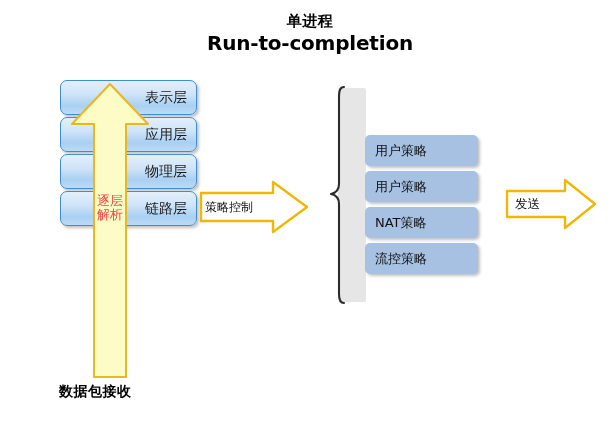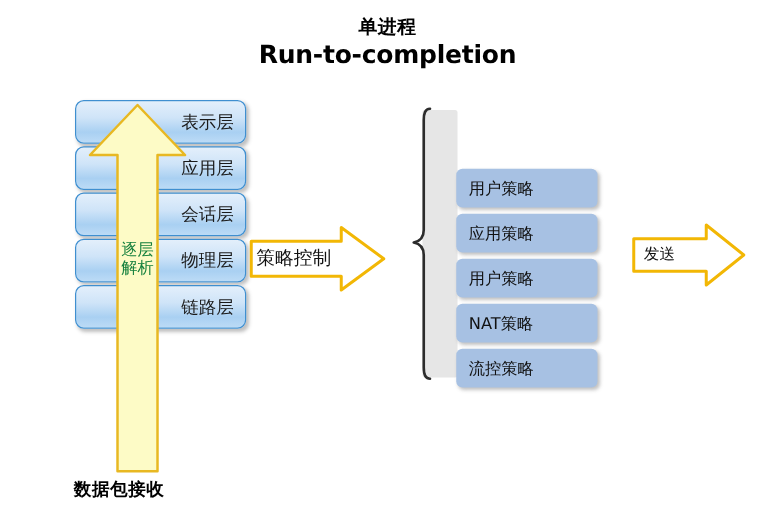--- a/index.html
+++ b/index.html
@@ -40,31 +40,31 @@
 
   
   #up-arrow{
     position:absolute;left:70px;top:82px;
     width:80px;height:297px;
   }
   #up-arrow svg{display:block;}
   #up-arrow-label{
     position:absolute;left:26px;top:112px;
     width:28px;
-    font-size:13px;color:#15803d;
+    font-size:13px;color:#ef4444;
     line-height:1.06;text-align:center;
     word-break:break-all;
   }
 
   
   #policy-arrow{position:absolute;left:199px;top:180px;width:110px;height:54px;}
   #policy-arrow svg{display:block;}
   #policy-arrow .atext{
     position:absolute;left:6px;top:50%;transform:translateY(-50%);
-    font-size:15px;color:#111;white-space:nowrap;
+    font-size:12px;color:#111;white-space:nowrap;
   }
 
   
   #brace-group{position:absolute;left:322px;top:84px;width:48px;height:222px;}
   #gray-column{
     position:absolute;left:16px;top:4px;
     width:28px;height:214px;
     background:#e6e6e6;
     border-radius:2px;
   }
@@ -112,23 +112,20 @@
   </div>
 
   <div id="osi-stack">
     <div class="layer-box">
       <span class="layer-label">表示层</span>
     </div>
     <div class="layer-box">
       <span class="layer-label">应用层</span>
     </div>
     <div class="layer-box">
-      <span class="layer-label">会话层</span>
-    </div>
-    <div class="layer-box">
       <span class="layer-label">物理层</span>
     </div>
     <div class="layer-box">
       <span class="layer-label">链路层</span>
     </div>
   </div>
 
   <div id="up-arrow">
     <svg width="80" height="297" viewBox="0 0 80 297">
       <polygon points="40,2 78,42 56,42 56,295 24,295 24,42 2,42" fill="#fdfbc6" stroke="#e8b822" stroke-width="2" stroke-linejoin="round"></polygon>
@@ -149,23 +146,20 @@
       <path d="M22,3 C18,3 17,7 17,12 L17,100 C17,106 14,109 9,110
                C14,111 17,114 17,120 L17,210 C17,215 18,219 22,219" fill="none" stroke="#2c2c2c" stroke-width="2.1" stroke-linecap="round" stroke-linejoin="round"></path>
     </svg>
   </div>
 
   <div id="policy-stack">
     <div class="policy-box">
       <span class="policy-label">用户策略</span>
     </div>
     <div class="policy-box">
-      <span class="policy-label">应用策略</span>
-    </div>
-    <div class="policy-box">
       <span class="policy-label">用户策略</span>
     </div>
     <div class="policy-box">
       <span class="policy-label">NAT策略</span>
     </div>
     <div class="policy-box">
       <span class="policy-label">流控策略</span>
     </div>
   </div>
 

